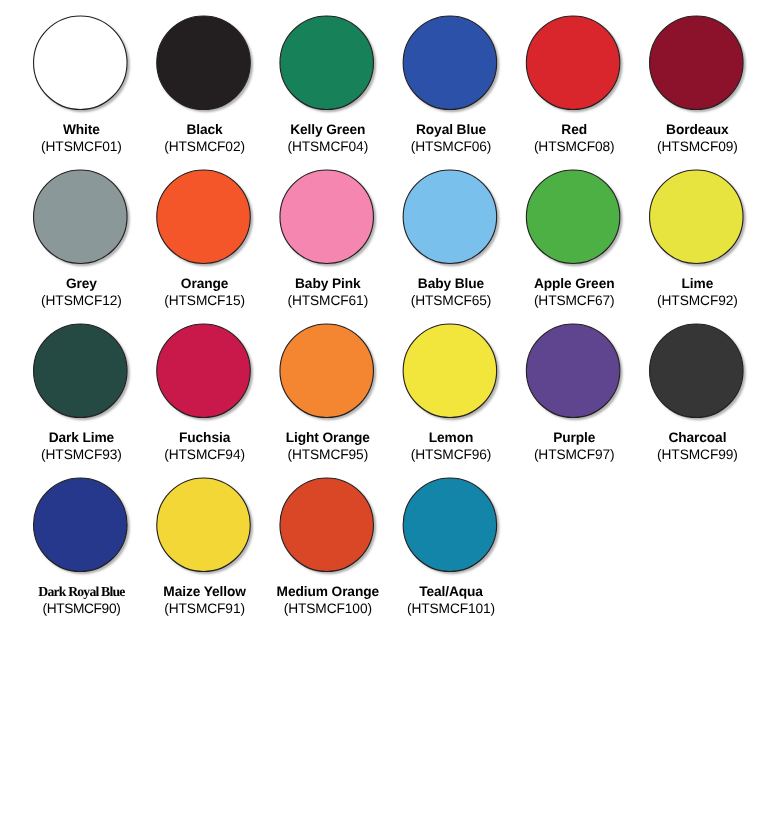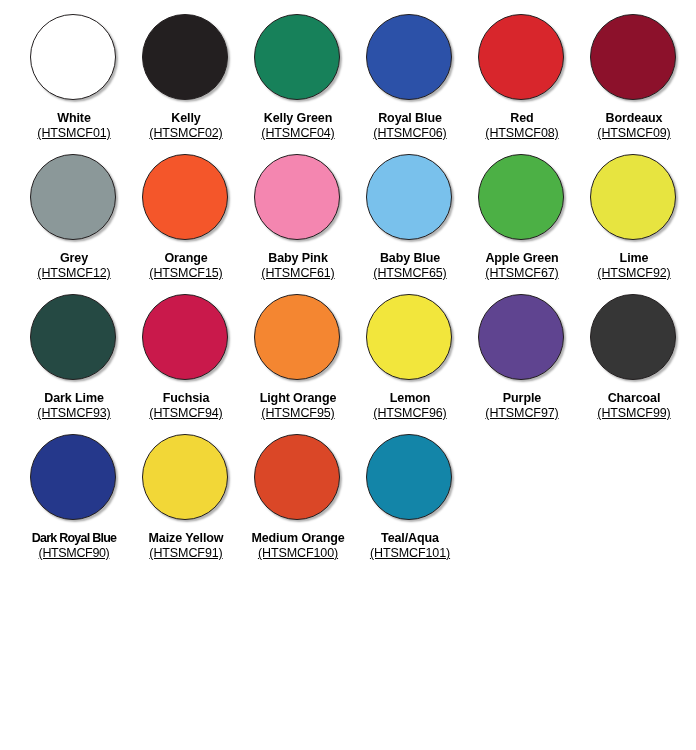--- a/index.html
+++ b/index.html
@@ -55,44 +55,43 @@
     font-weight: 700;
     letter-spacing: -0.1px;
     white-space: nowrap;
   }
   .ccode {
     display: block;
     font-size: 12.5px;
     font-weight: 400;
     letter-spacing: -0.1px;
     white-space: nowrap;
-    text-decoration: underline;
-  }
-  .tight .cname { letter-spacing: -0.75px; }
+  }
+  .tight .cname { letter-spacing: -0.75px; font-family: Liberation Serif, serif; }
   .tight .ccode { letter-spacing: -0.35px; }
 </style>
 </head>
 <body>
 
 <div id="swatch-grid">
     <div class="swatch">
       <div class="disc-wrap">
         <div class="disc" style="background: rgb(255, 255, 255);"></div>
       </div>
       <div class="caption">
         <span class="cname">White</span>
         <span class="ccode">(HTSMCF01)</span>
       </div>
     </div>
     <div class="swatch">
       <div class="disc-wrap">
         <div class="disc" style="background: rgb(35, 31, 32);"></div>
       </div>
       <div class="caption">
-        <span class="cname">Kelly</span>
+        <span class="cname">Black</span>
         <span class="ccode">(HTSMCF02)</span>
       </div>
     </div>
     <div class="swatch">
       <div class="disc-wrap">
         <div class="disc" style="background: rgb(23, 129, 90);"></div>
       </div>
       <div class="caption">
         <span class="cname">Kelly Green</span>
         <span class="ccode">(HTSMCF04)</span>

